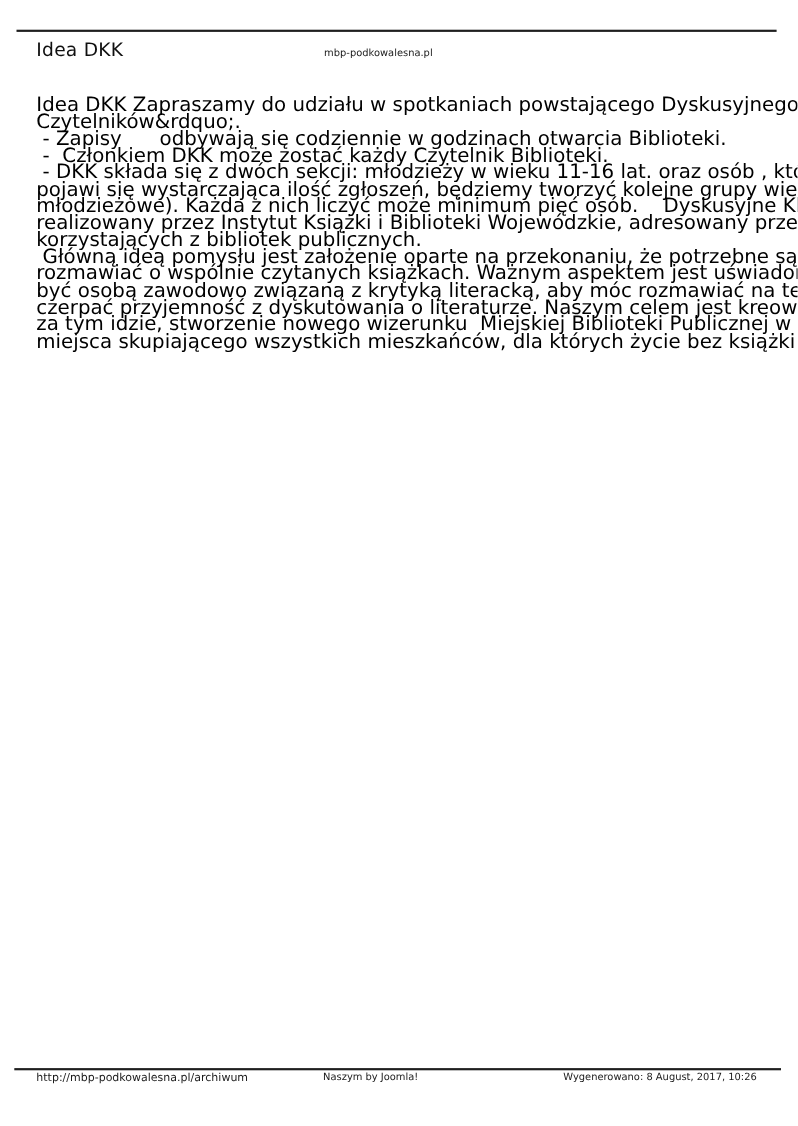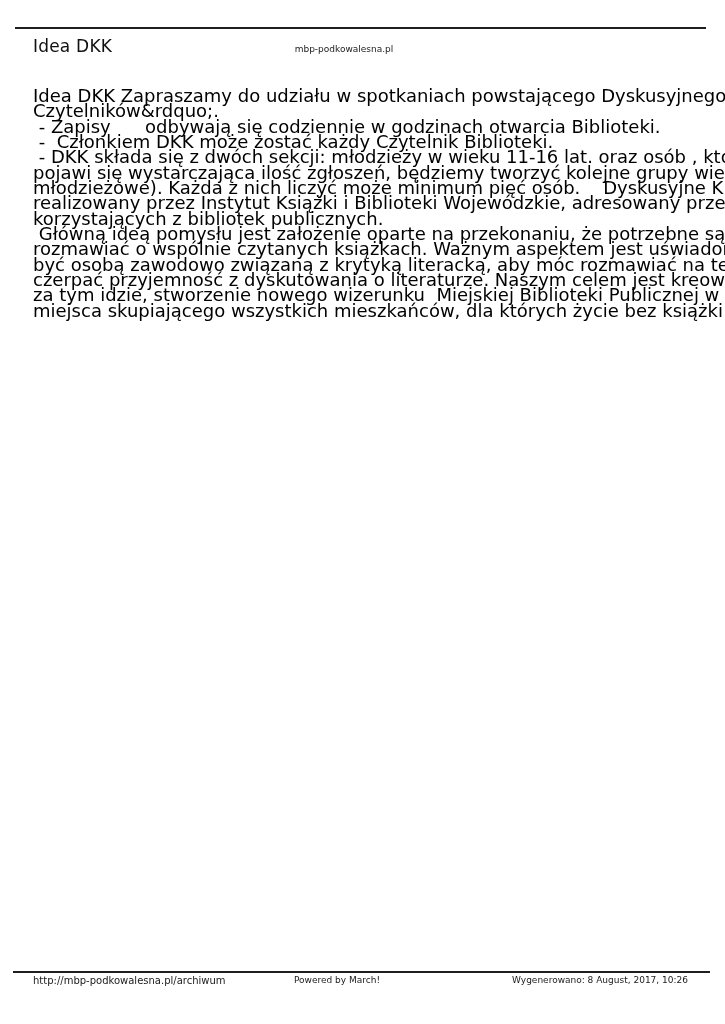--- a/index.html
+++ b/index.html
@@ -76,17 +76,17 @@
 rozmawiać o wspólnie czytanych książkach. Ważnym aspektem jest uświadomienie sobie, że nie trzeba
 być osobą zawodowo związaną z krytyką literacką, aby móc rozmawiać na temat książek, a dodatkowo
 czerpać przyjemność z dyskutowania o literaturze. Naszym celem jest kreowanie mody na czytanie, a co
 za tym idzie, stworzenie nowego wizerunku  Miejskiej Biblioteki Publicznej w Podkowie Leśnej, jako
 miejsca skupiającego wszystkich mieszkańców, dla których życie bez książki traci sens.</div>
 
   <div class="footer-rule"></div>
 
   <div class="footer-url">http://mbp-podkowalesna.pl/archiwum</div>
 
-  <div class="footer-powered">Powered by March!</div>
+  <div class="footer-powered">Naszym by Joomla!</div>
 
   <div class="footer-generated">Wygenerowano: 8 August, 2017, 10:26</div>
 
 </div>
 
 </body></html>

